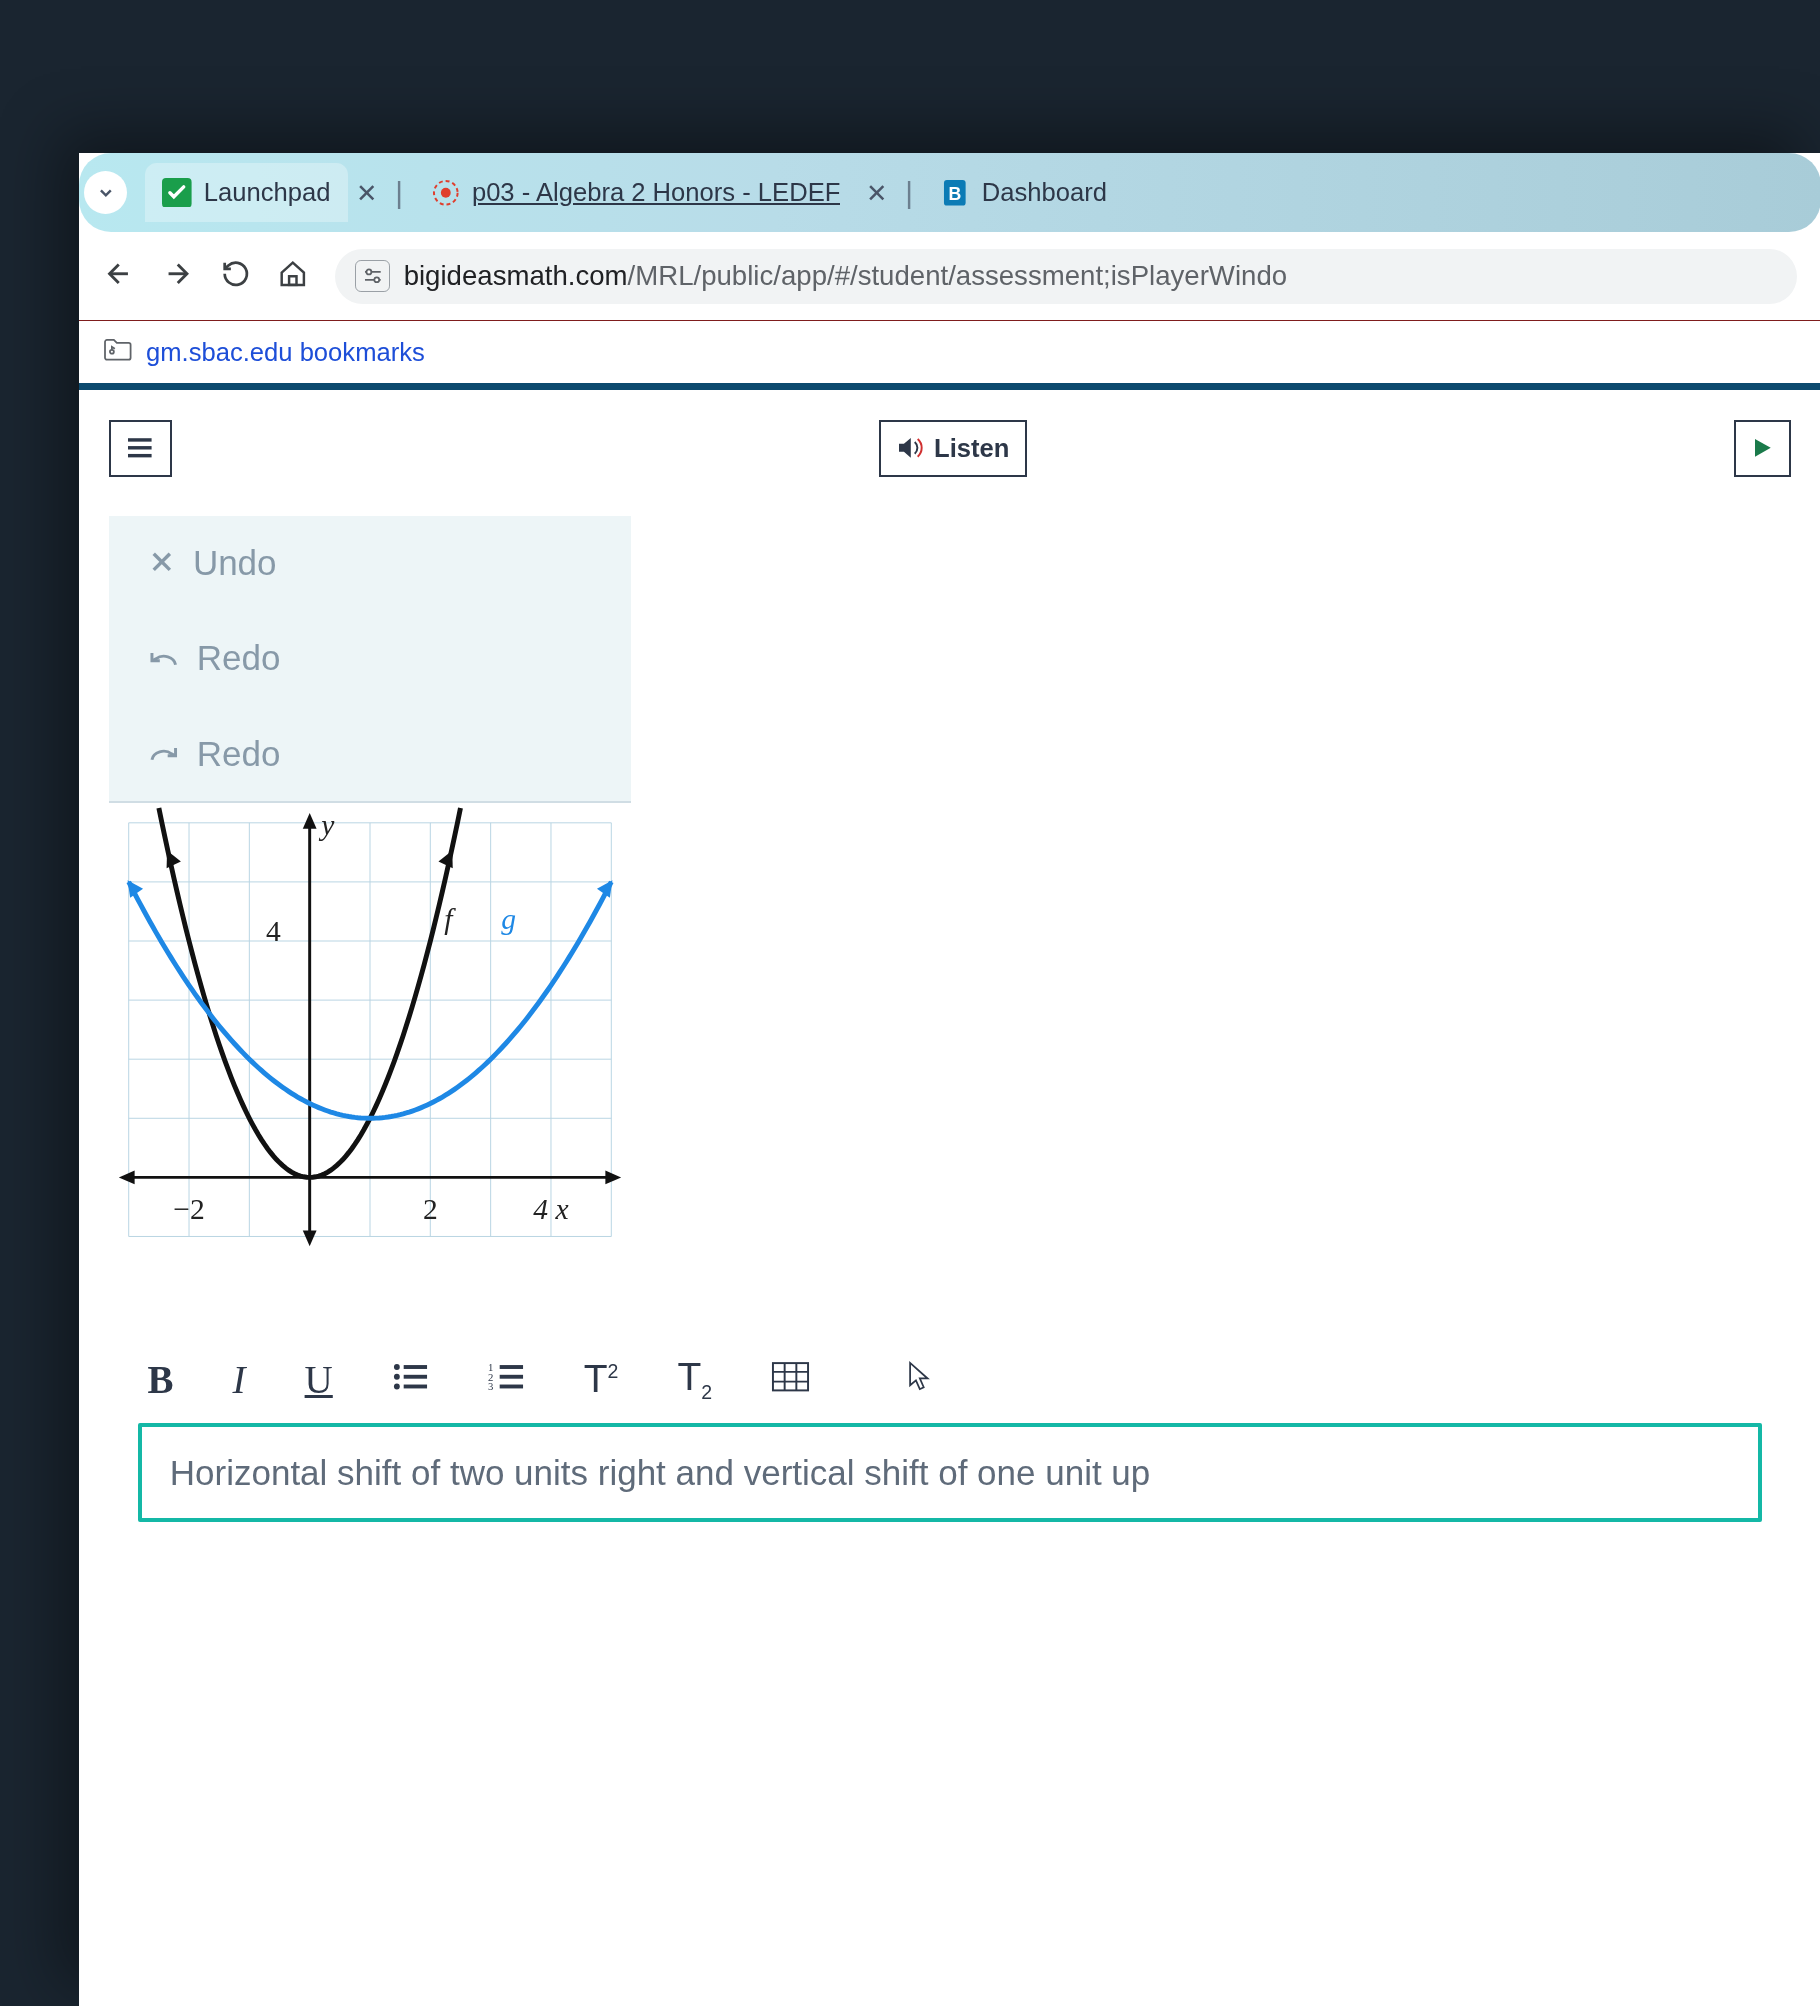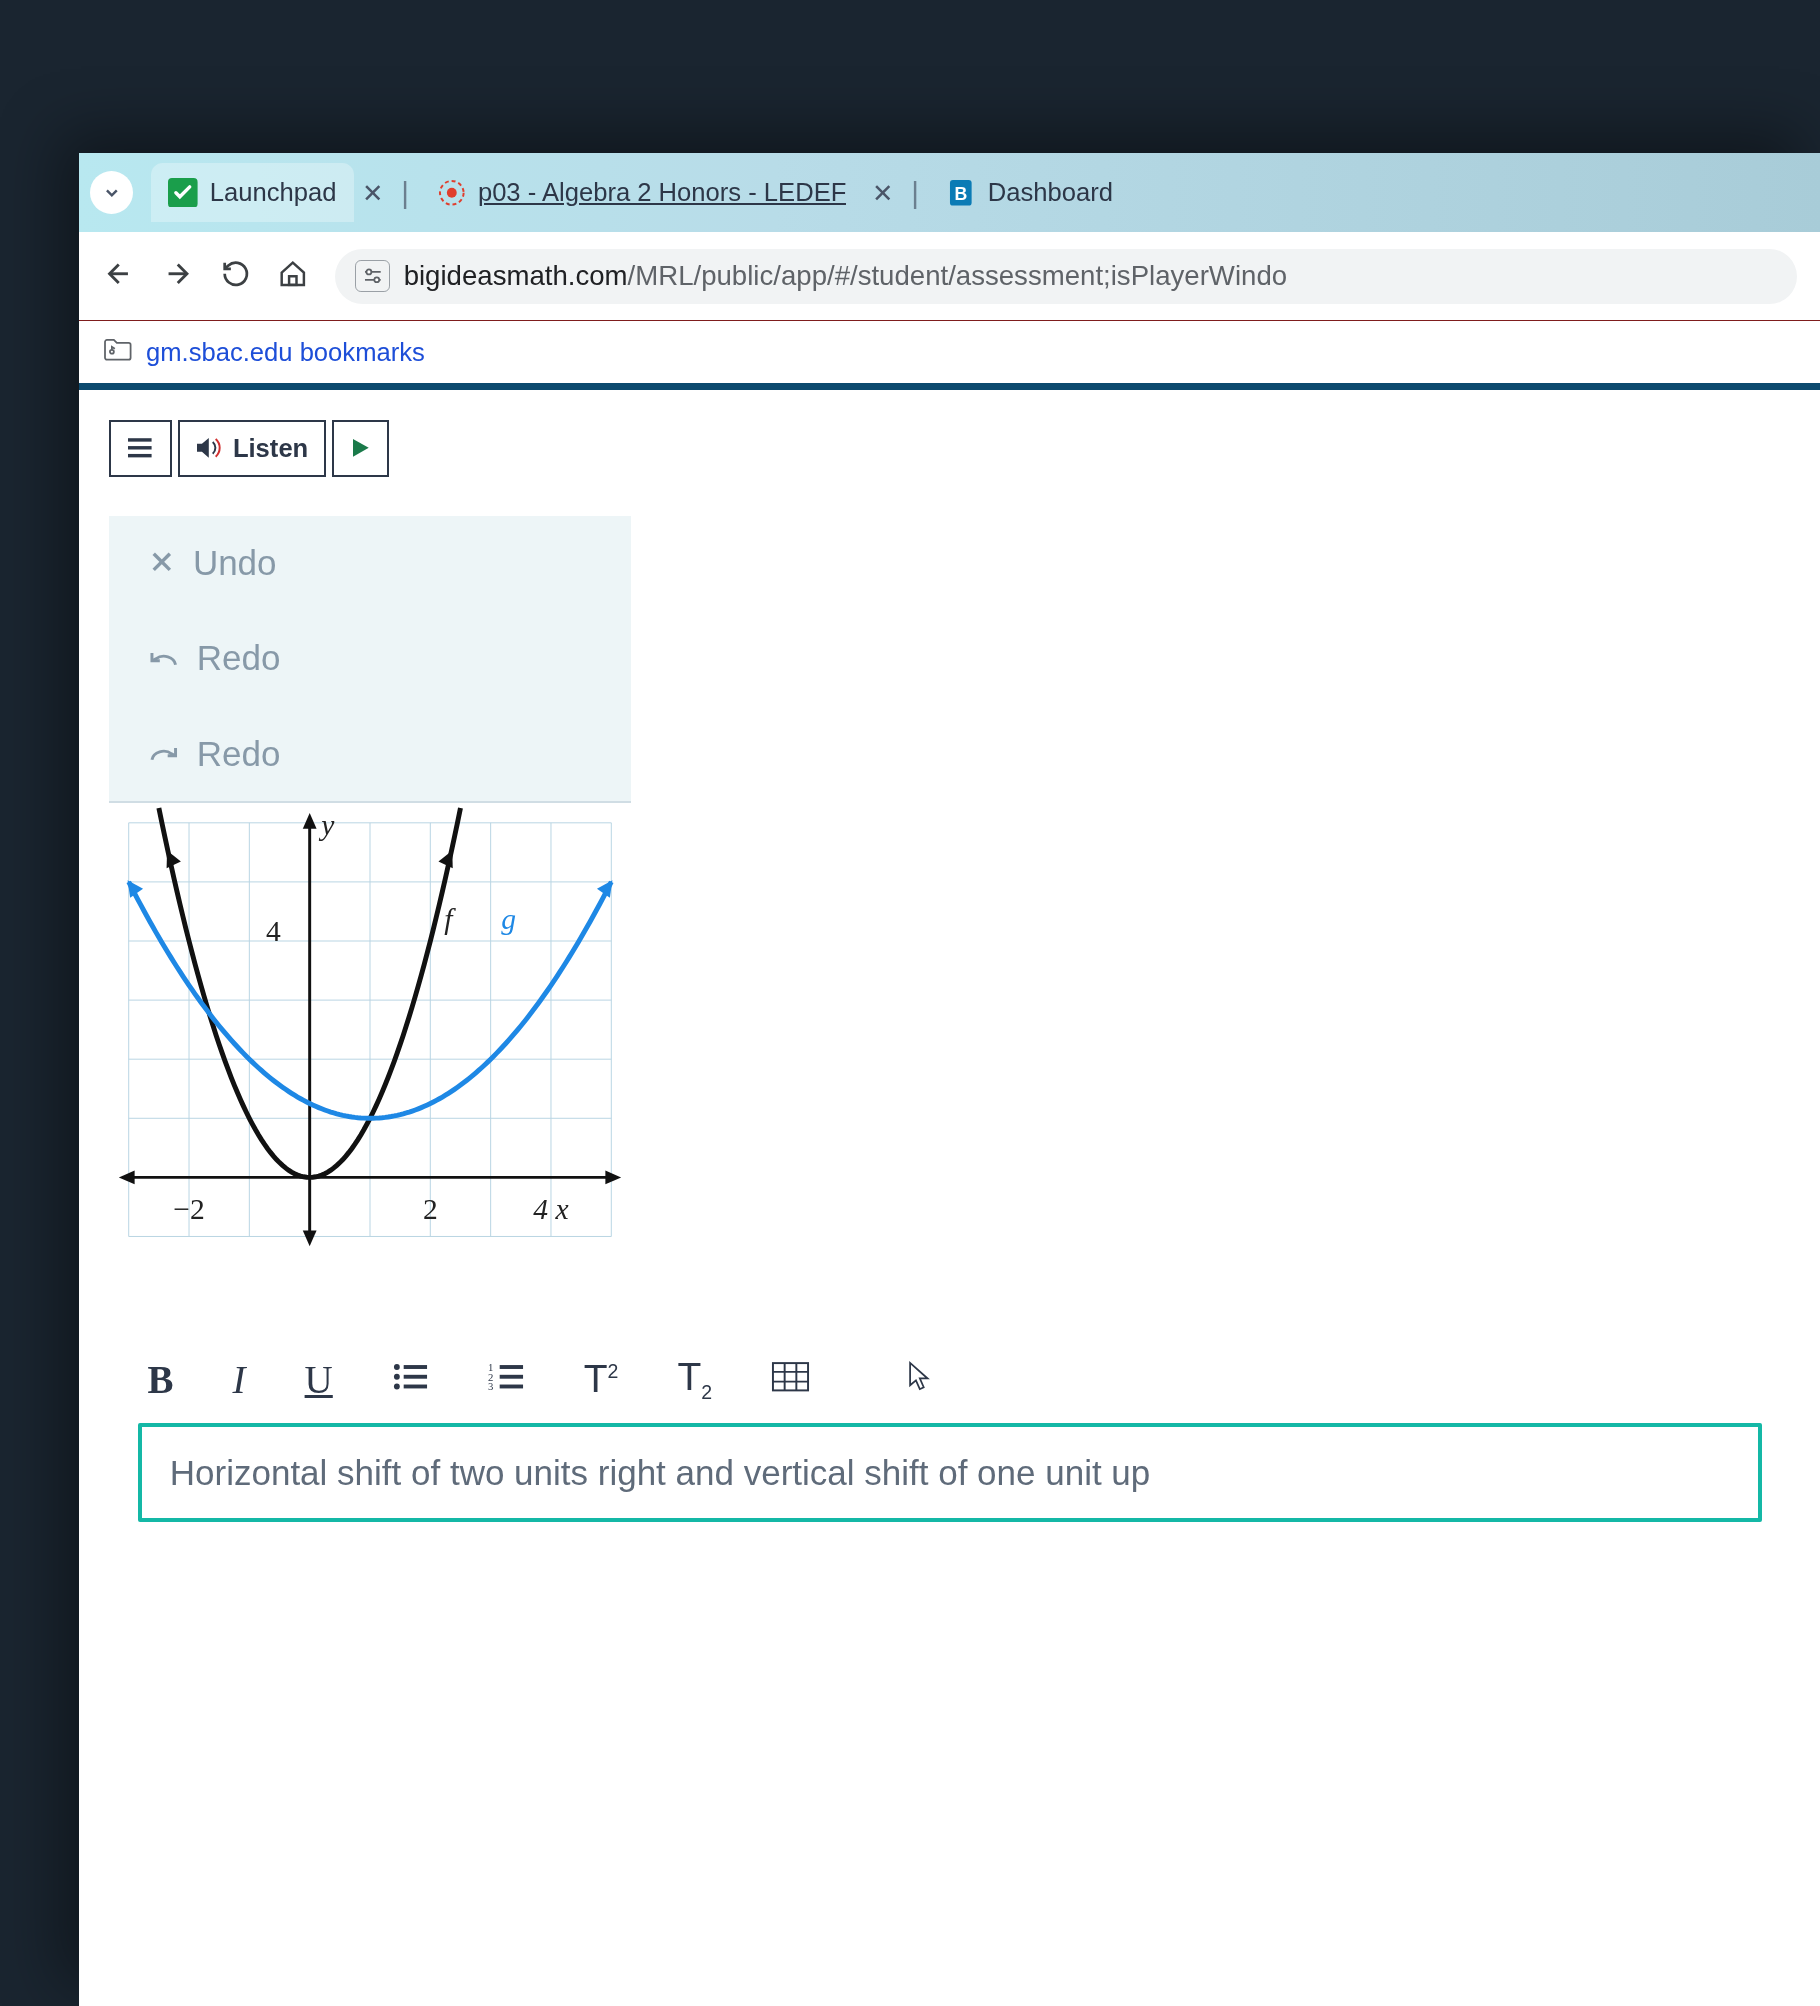--- a/index.html
+++ b/index.html
@@ -14,21 +14,22 @@
     background: #fff;
     box-shadow: -19.7px -19.7px 59px rgba(0,0,0,0.4);
   }
   
   
   .tab-strip {
     height: 79px;
     background: linear-gradient(to right, #b8e8f0 0%, #b8dce8 40%, #a8ccd8 100%);
     display: flex;
     align-items: center;
-    padding-left: 11px;
+    padding-left: 5px;
+    border-radius: 32px;
   }
   .tab-list-btn {
     width: 43px; height: 43px;
     border-radius: 50%;
     background: #fff;
     display: flex; align-items: center; justify-content: center;
     margin-right: 17.7px;
     color: #4a5568;
   }
   .tab {
@@ -93,20 +94,21 @@
   }
   
   
   .content { padding: 29.6px 29.6px; }
   
   .listen-bar {
     display: flex;
     align-items: center;
     gap: 8px;
     margin-bottom: 39px;
+    justify-content: space-between;
   }
   .menu-btn, .listen-btn, .play-btn {
     height: 57px;
     border: 2px solid #2d3748;
     display: flex;
     align-items: center;
     justify-content: center;
     background: #fff;
   }
   .menu-btn { width: 63px; }

